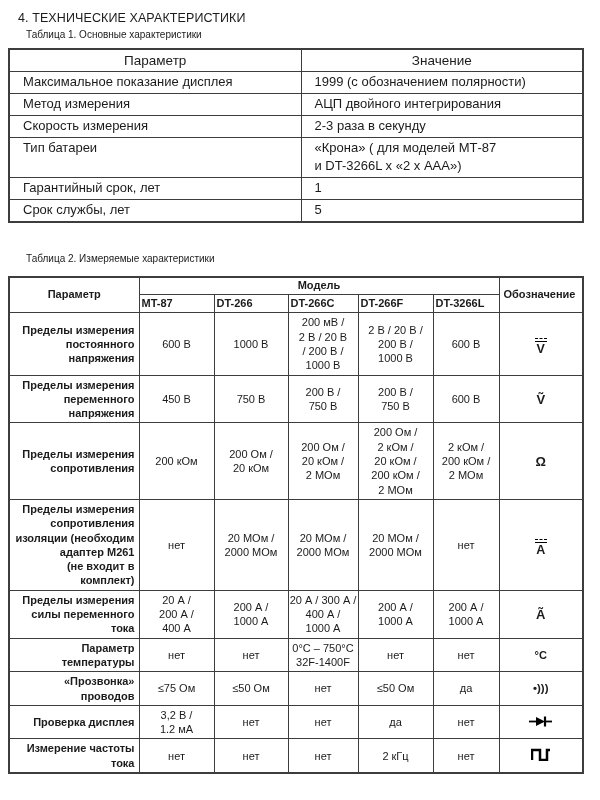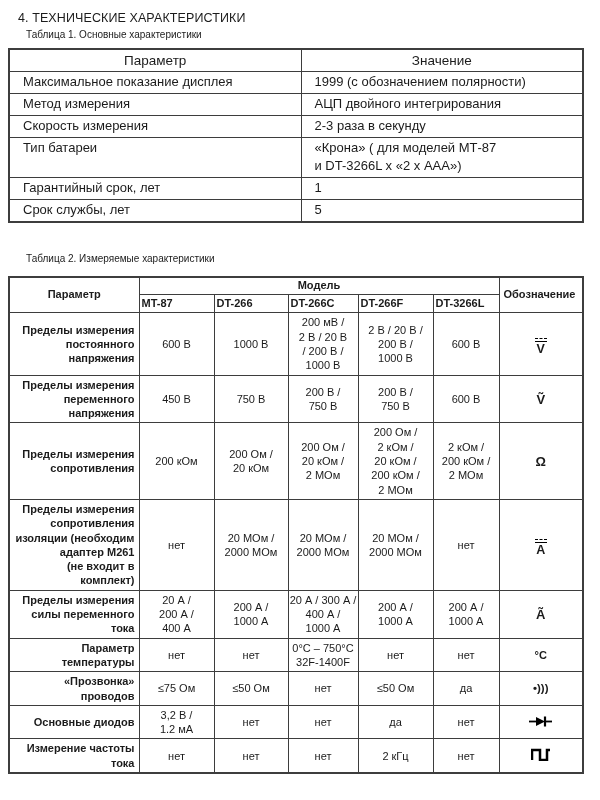--- a/index.html
+++ b/index.html
@@ -212,21 +212,21 @@
         <tr>
           <td class="t2p">«Прозвонка» проводов</td>
           <td class="t2v">≤75 Ом</td>
           <td class="t2v">≤50 Ом</td>
           <td class="t2v">нет</td>
           <td class="t2v">≤50 Ом</td>
           <td class="t2v">да</td>
           <td class="t2s"><span class="sym sym-cont">•)))</span></td>
         </tr>
         <tr>
-          <td class="t2p">Основные диодов</td>
+          <td class="t2p">Проверка дисплея</td>
           <td class="t2v">3,2 В /
 1.2 мА</td>
           <td class="t2v">нет</td>
           <td class="t2v">нет</td>
           <td class="t2v">да</td>
           <td class="t2v">нет</td>
           <td class="t2s"><span class="svgwrap"><svg width="26" height="13" viewBox="0 0 26 13">
                 <line x1="1" y1="6.5" x2="8" y2="6.5" stroke="#000" stroke-width="1.8"></line>
                 <polygon points="8,2 8,11 17,6.5" fill="#000"></polygon>
                 <line x1="17" y1="1.5" x2="17" y2="11.5" stroke="#000" stroke-width="2.2"></line>

